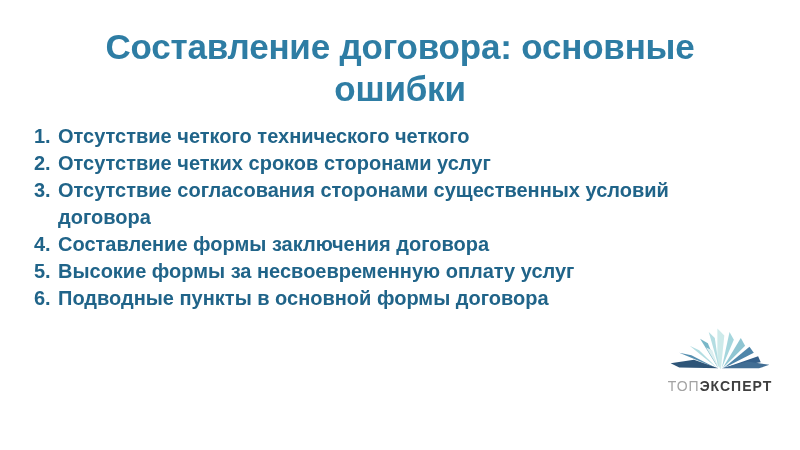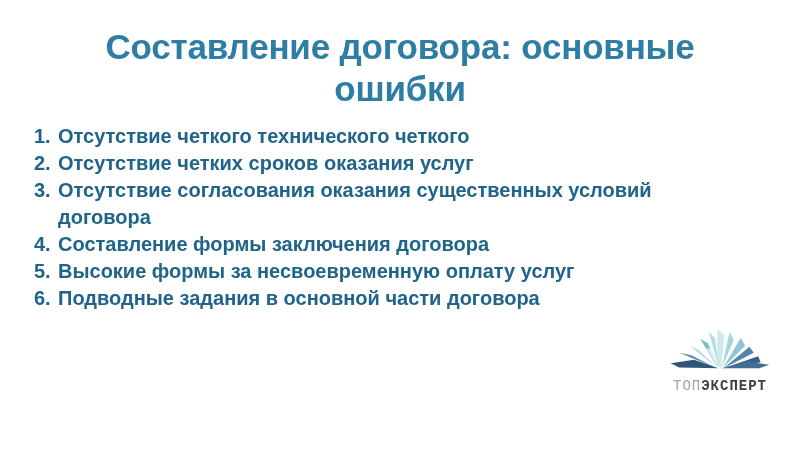--- a/index.html
+++ b/index.html
@@ -56,21 +56,20 @@
   .logo svg {
     display: block;
     margin: 0 auto;
   }
   .logo-text {
     margin-top: 1px;
     font-size: 14px;
     letter-spacing: 1px;
     line-height: 16px;
     white-space: nowrap;
-    font-family: Liberation Mono, monospace;
   }
   .brand-prefix {
     color: #a3a3a3;
     font-weight: 400;
   }
   .brand-suffix {
     color: #3f3f3f;
     font-weight: 700;
   }
 </style>
@@ -81,37 +80,37 @@
 
   <h1 class="title">Составление договора: основные ошибки</h1>
 
   <ol class="error-list">
     <li>
       <span class="num">1.</span>
       <span class="txt">Отсутствие четкого технического четкого</span>
     </li>
     <li>
       <span class="num">2.</span>
-      <span class="txt">Отсутствие четких сроков оказания услуг</span>
+      <span class="txt">Отсутствие четких сроков сторонами услуг</span>
     </li>
     <li>
       <span class="num">3.</span>
-      <span class="txt">Отсутствие согласования оказания существенных условий договора</span>
+      <span class="txt">Отсутствие согласования сторонами существенных условий договора</span>
     </li>
     <li>
       <span class="num">4.</span>
       <span class="txt">Составление формы заключения договора</span>
     </li>
     <li>
       <span class="num">5.</span>
       <span class="txt">Высокие формы за несвоевременную оплату услуг</span>
     </li>
     <li>
       <span class="num">6.</span>
-      <span class="txt">Подводные задания в основной части договора</span>
+      <span class="txt">Подводные пункты в основной формы договора</span>
     </li>
   </ol>
 
   <div class="logo">
     <svg width="104" height="52" viewBox="0 0 120 60" aria-hidden="true">
 
       <polygon points="57,4 65,12 61,51 57,46" fill="#cdeaea"></polygon>
       <polygon points="47,8 54,15 59,50" fill="#b3dde2"></polygon>
       <polygon points="71,8 76,17 62,50" fill="#a5d6dd"></polygon>
       <polygon points="37,16 46,21 58,50" fill="#79b7c8"></polygon>

